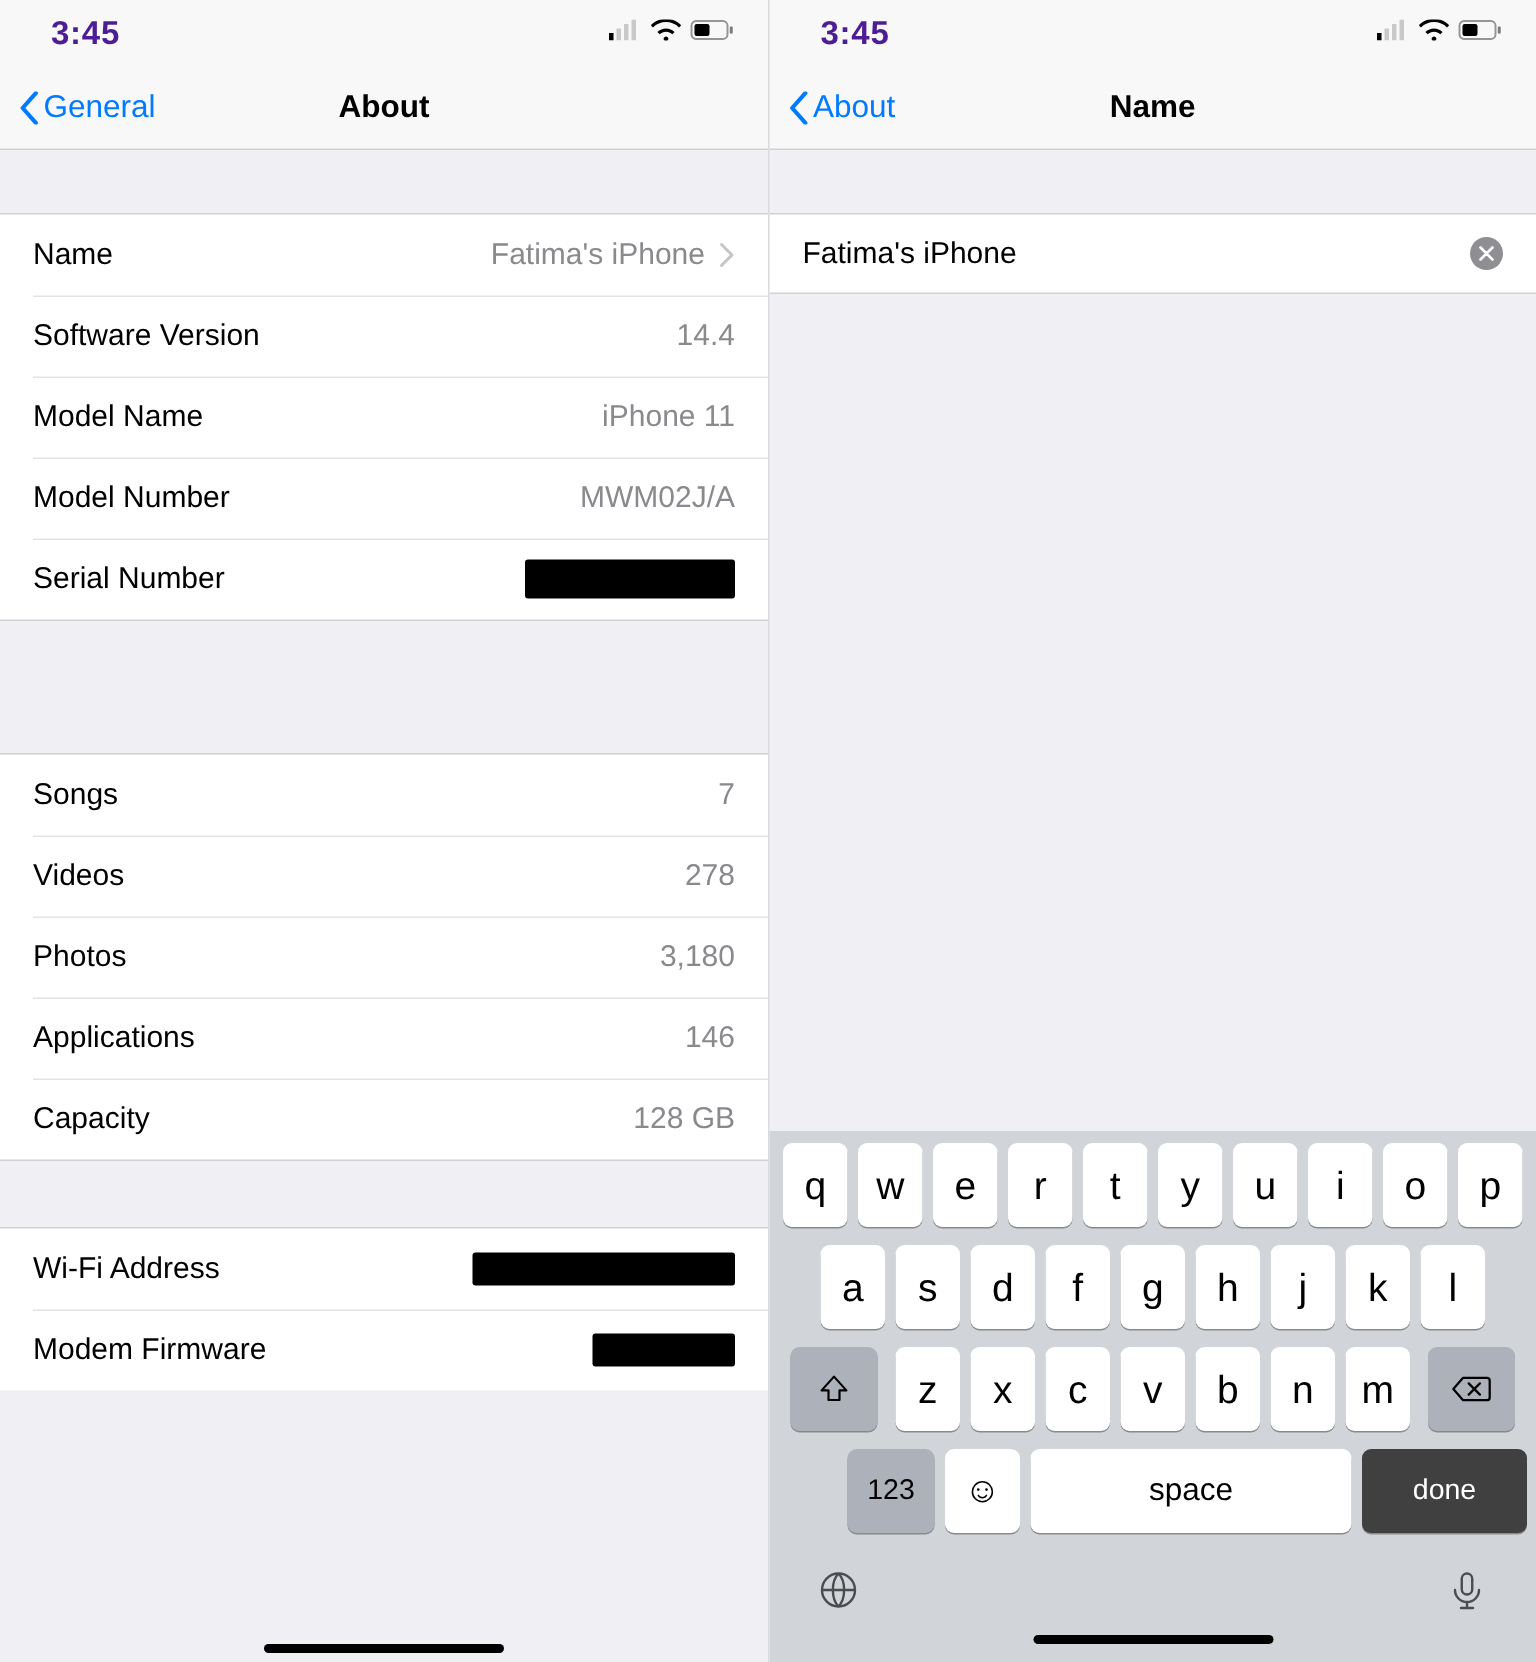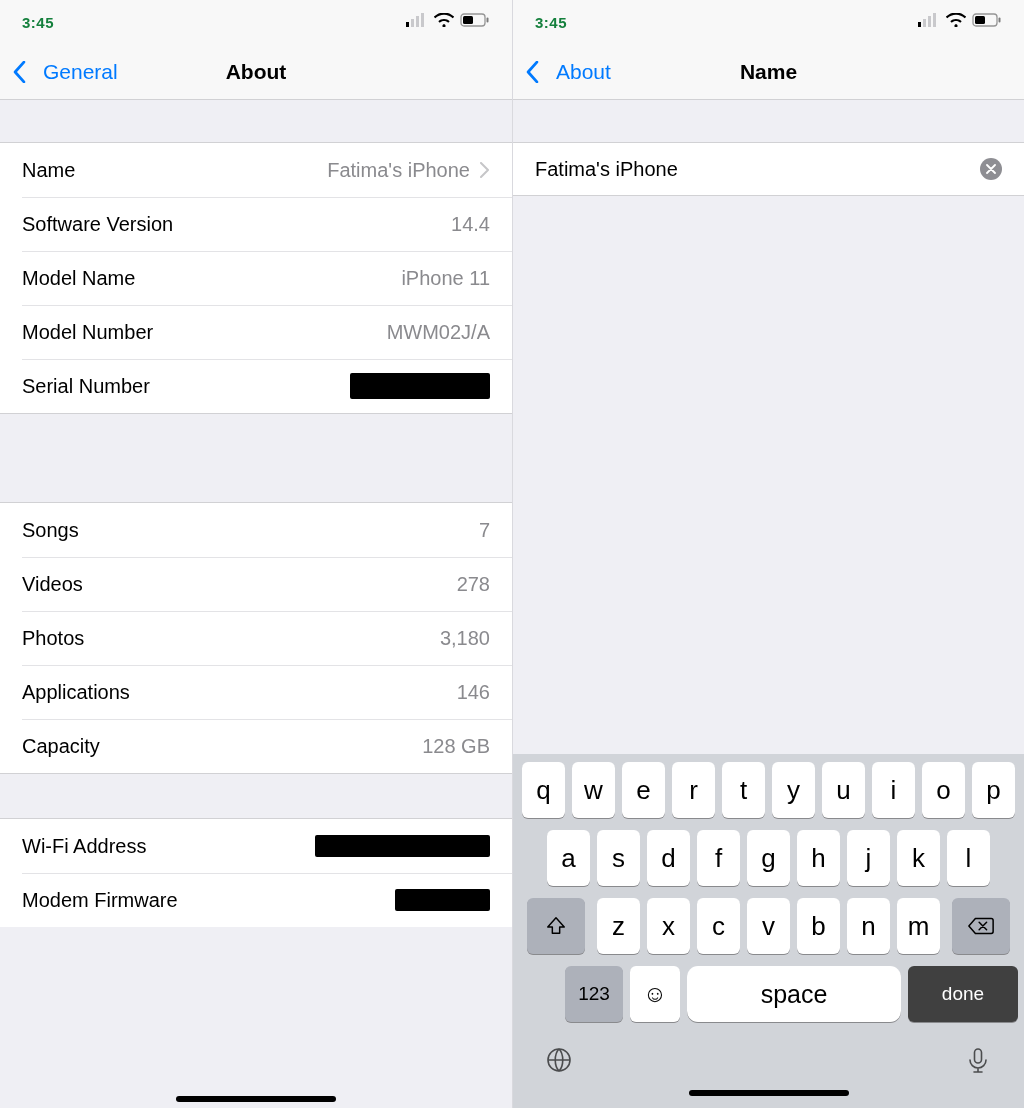--- a/index.html
+++ b/index.html
@@ -3,26 +3,26 @@
 <meta charset="utf-8">
 <style>
   * { box-sizing: border-box; margin: 0; padding: 0; }
   html, body { width: 1024px; height: 1108px; font-family: -apple-system, "Helvetica Neue", Arial, sans-serif; background:#fff; }
   .container { display: flex; width: 1024px; height: 1108px; }
   .phone { width: 512px; height: 1108px; background:#efeff4; display:flex; flex-direction:column; position:relative; overflow:hidden; }
   .phone + .phone { border-left: 1px solid #d9d9de; }
 
   
   .status-bar { height: 44px; display:flex; align-items:center; justify-content:space-between; padding: 0 22px; background:#f8f8f8; }
-  .time { font-size: 15px; font-weight:600; color:#15803d; letter-spacing:0.5px;}
+  .time { font-size: 22px; font-weight:600; color:#4c1d95; letter-spacing:0.5px;margin-left:12px;}
   .status-icons { display:flex; align-items:center; gap:6px; }
 
   
   .nav-bar { height: 56px; background:#f8f8f8; display:flex; align-items:center; position:relative; border-bottom:1px solid #d1d1d4; }
-  .back { display:flex; align-items:center; color:#007aff; font-size:21px; padding-left:12px; gap:16px; }
+  .back { display:flex; align-items:center; color:#007aff; font-size:21px; padding-left:12px; gap:2px; }
   .back svg { width:15px; height:22px; }
   .nav-title { position:absolute; left:0; right:0; text-align:center; font-size:21px; font-weight:600; color:#000; pointer-events:none;}
   
   .spacer { height: 42px; background:#efeff4; }
   .spacer-sm { height: 44px; background:#efeff4; }
 
   
   .group { background:#fff; }
   .row { height:54px; display:flex; align-items:center; justify-content:space-between; padding: 0 22px; position:relative; }
   .row + .row::before { content:""; position:absolute; top:0; left:22px; right:0; height:1px; background:#e3e3e6; }
@@ -47,21 +47,21 @@
   .k-row { display:flex; justify-content:center; gap:7px; margin-bottom:12px; }
   .key { background:#fff; border-radius:6px; box-shadow:0 1px 0 #898a8d; height:56px; display:flex; align-items:center; justify-content:center; font-size:26px; color:#000; }
   .key-letter { width:43px; }
   .key-shift, .key-back { width:58px; background:#adb1ba; }
   .key-shift svg { width:22px; height:22px; }
   .key-back svg { width:28px; height:22px; }
   .k-row3 { gap:12px; }
   .k-row4 { gap:7px; margin-bottom:8px;}
   .key-123 { width:58px; font-size:19px; background:#adb1ba;margin-left:46px;}
   .key-emoji { width:50px; background:#fff; font-size:24px;}
-  .key-space { flex:1; font-size:25px;border-radius:11px; }
+  .key-space { flex:1; font-size:21px; }
   .key-done { width:110px; background:#404040; color:#fff; font-size:19px;}
   .kb-bottom { display:flex; justify-content:space-between; align-items:center; padding:10px 26px 6px 26px; height:60px;}
   .kb-bottom svg { width:28px; height:28px; color:#4b4c4e;}
   .home-ind { width:160px; height:6px; background:#000; border-radius:3px; margin:0 auto 6px auto;}
   .home-ind-left { position:absolute; bottom:6px; left:50%; transform:translateX(-50%); width:160px; height:6px; background:#000; border-radius:3px;}
 
 </style>
 </head>
 <body>
 

